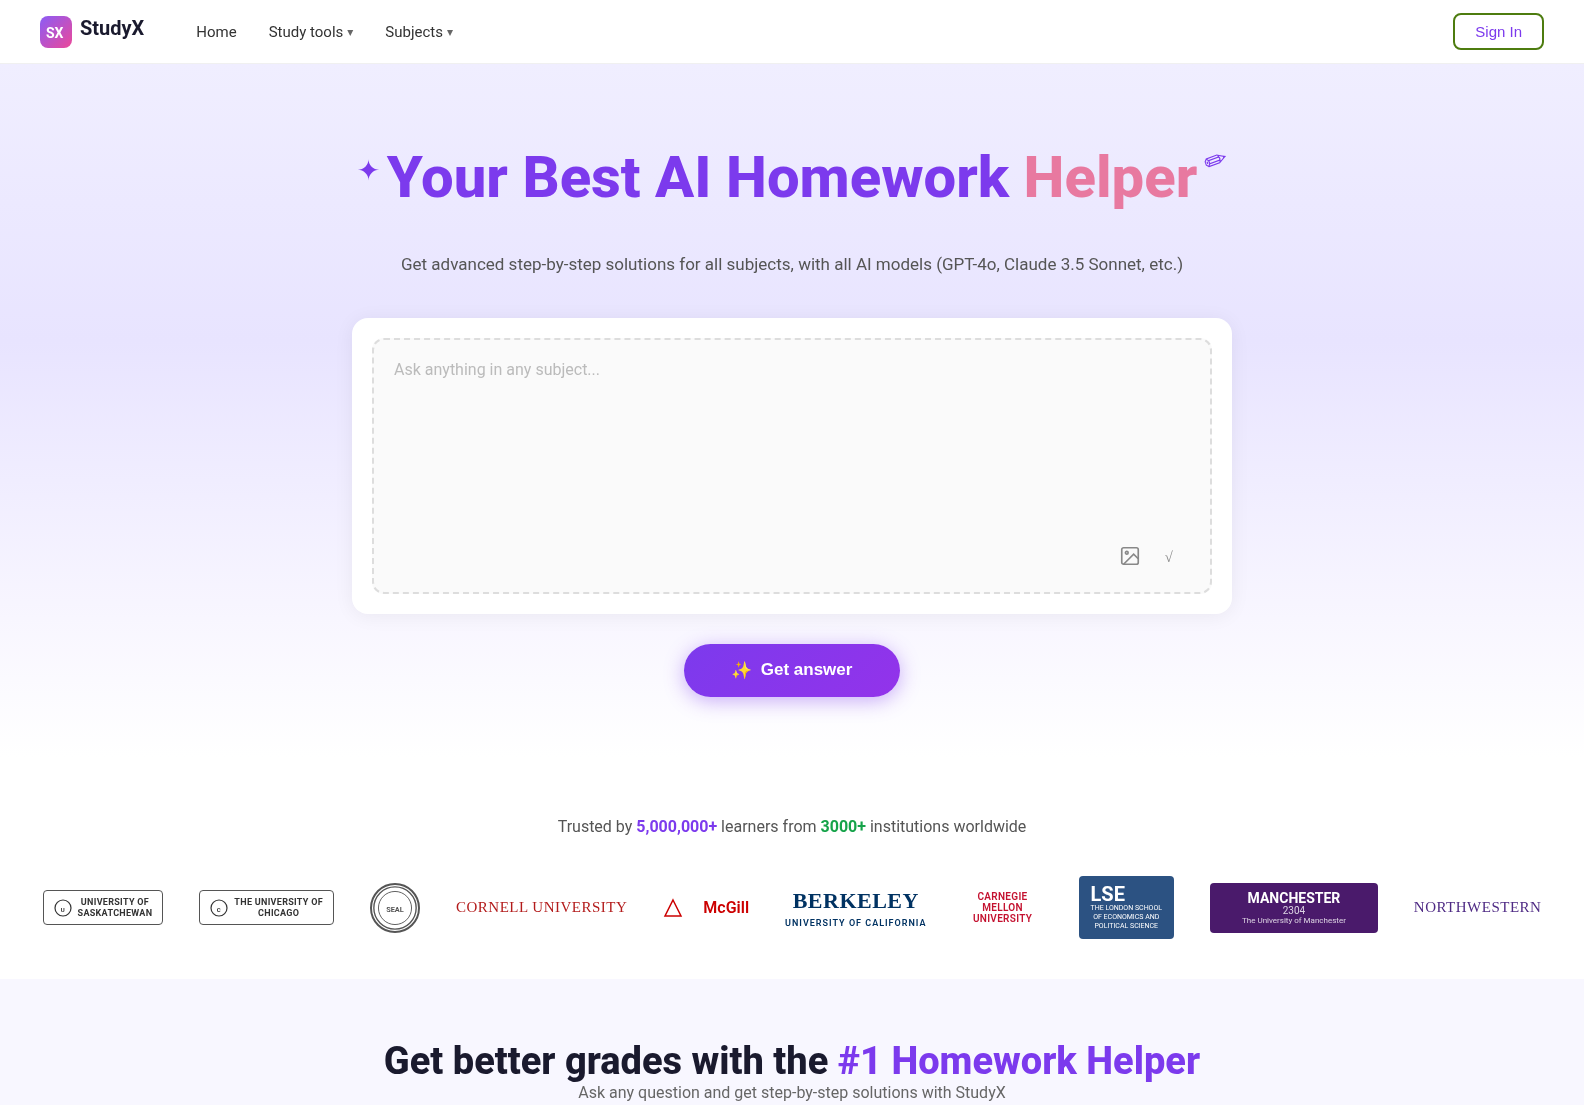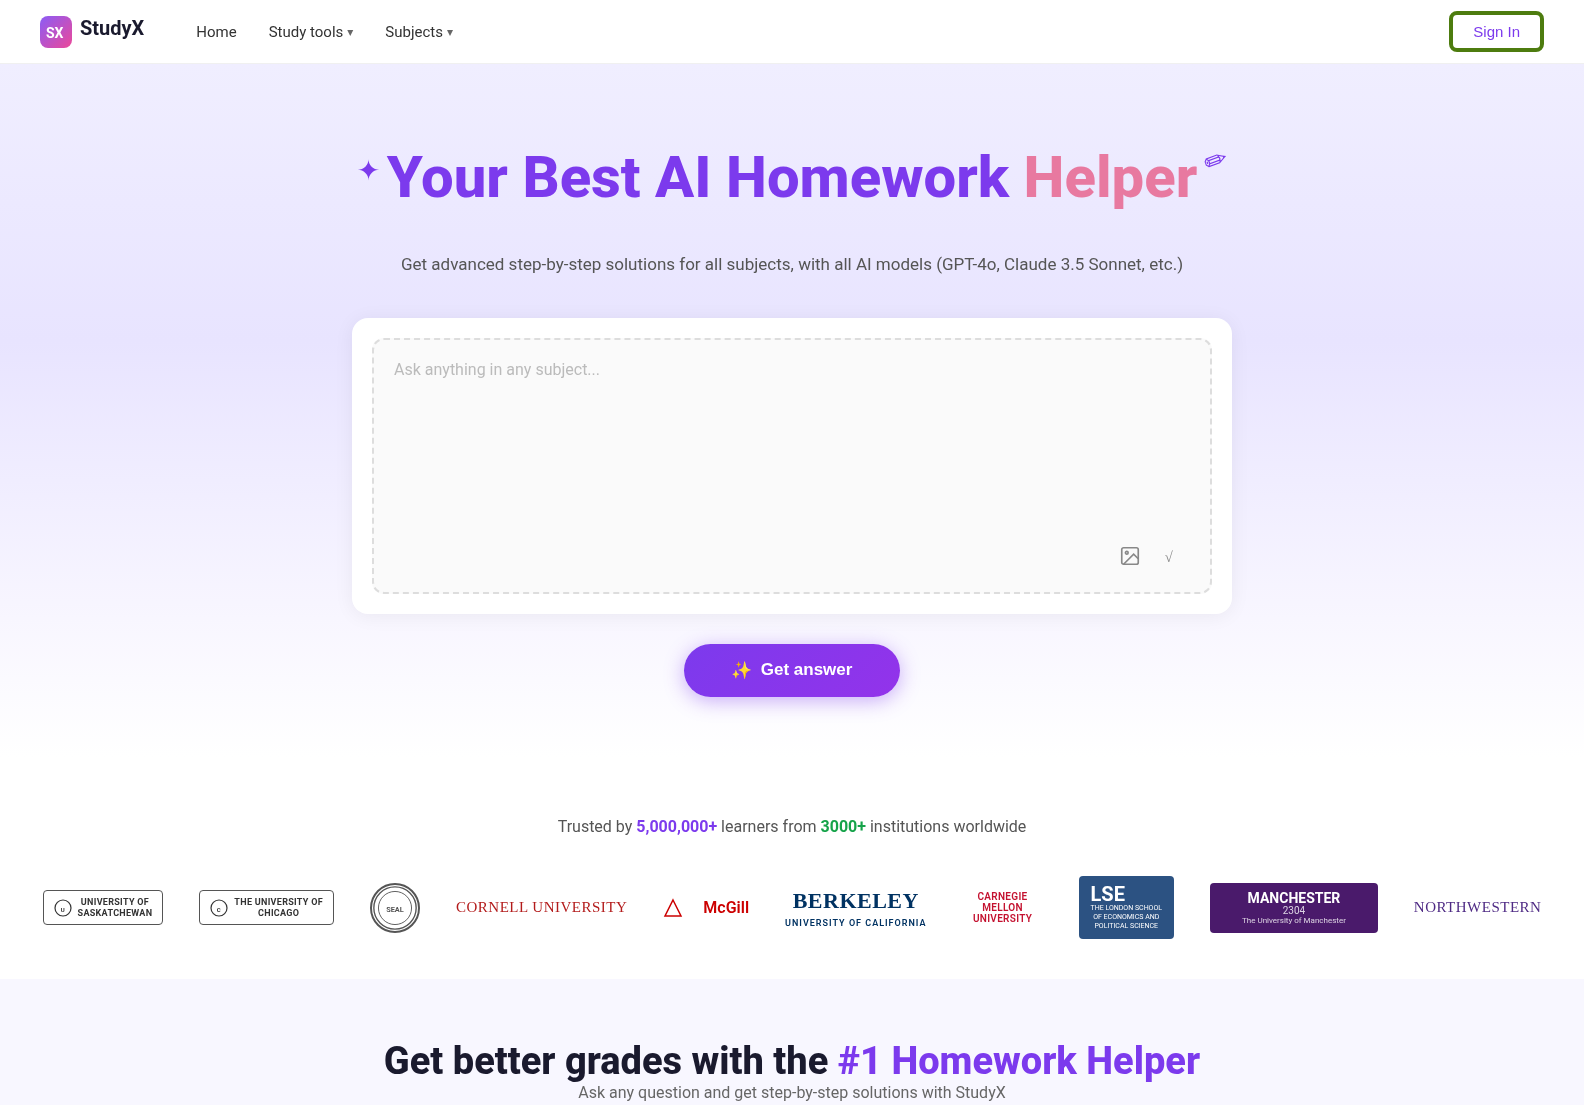--- a/index.html
+++ b/index.html
@@ -47,21 +47,21 @@
       font-size: 15px;
       color: #333;
       cursor: pointer;
       border-radius: 6px;
       text-decoration: none;
     }
     .nav-item .chevron { font-size: 12px; color: #666; }
     .nav-right { margin-left: auto; }
     .sign-in-btn {
       padding: 8px 20px;
-      border: 4px solid #4d7c0f;
+      border: 2px solid #4d7c0f;
       border-radius: 8px;
       background: transparent;
       color: #7c3aed;
       font-size: 15px;
       font-weight: 500;
       cursor: pointer;
     }
 
     
     .hero {

